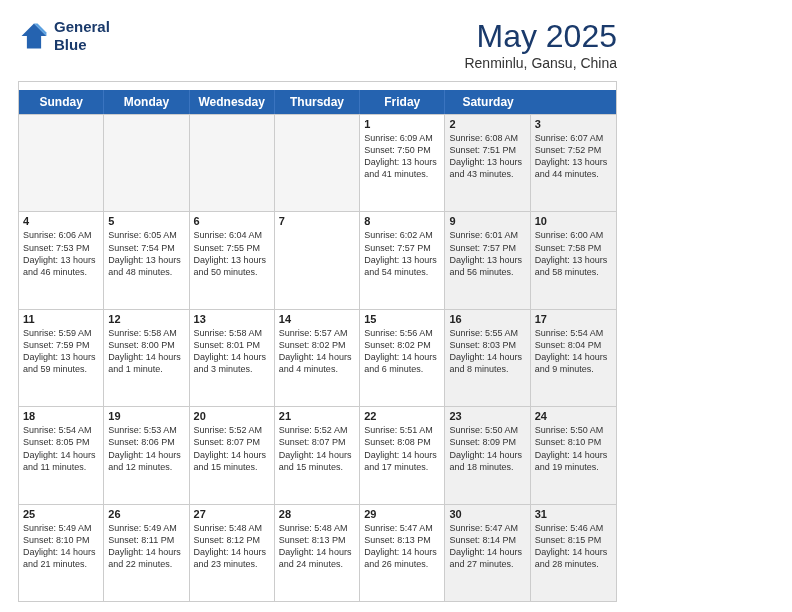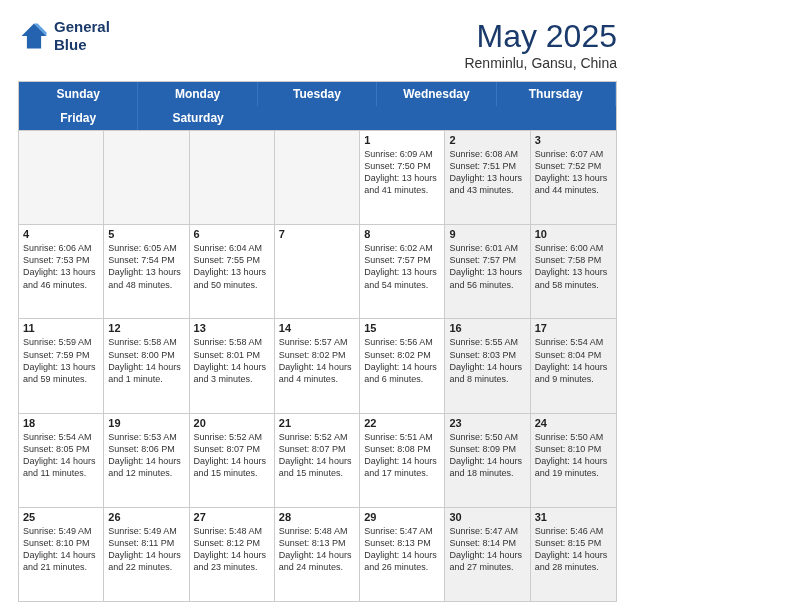--- a/index.html
+++ b/index.html
@@ -54,22 +54,23 @@
       color: #333;
     }
     .calendar {
       flex: 1;
       display: flex;
       flex-direction: column;
       border: 1px solid #ccc;
     }
     .cal-header-row {
       display: grid;
-      grid-template-columns: repeat(5, 1fr);
+      grid-template-columns: repeat(7, 1fr);
       background: #2563b0;
+      margin-top: 8px;
     }
     .cal-header-cell {
       color: #fff;
       font-size: 12px;
       font-weight: bold;
       text-align: center;
       padding: 5px 2px;
       border-right: 1px solid #3a74c0;
     }
     .cal-header-cell:last-child { border-right: none; }
@@ -127,21 +128,20 @@
     <div class="title-block">
       <div class="month-title">May 2025</div>
       <div class="subtitle">Renminlu, Gansu, China</div>
     </div>
   </div>
 
   <div class="calendar">
     <div class="cal-header-row">
     <div class="cal-header-cell">Sunday</div>
         <div class="cal-header-cell">Monday</div>
-        <div class="cal-header-cell">Tuesday</div>
         <div class="cal-header-cell">Wednesday</div>
         <div class="cal-header-cell">Thursday</div>
         <div class="cal-header-cell">Friday</div>
         <div class="cal-header-cell">Saturday</div>
       </div>
     <div class="cal-body">
     <div class="cal-row">
           <div class="cal-cell empty"></div>
           <div class="cal-cell empty"></div>
           <div class="cal-cell empty"></div>

